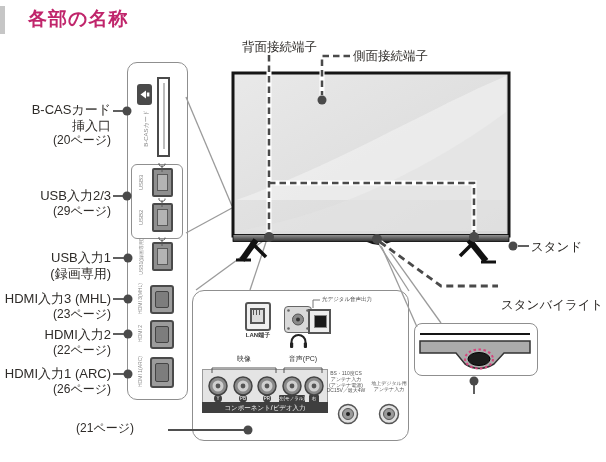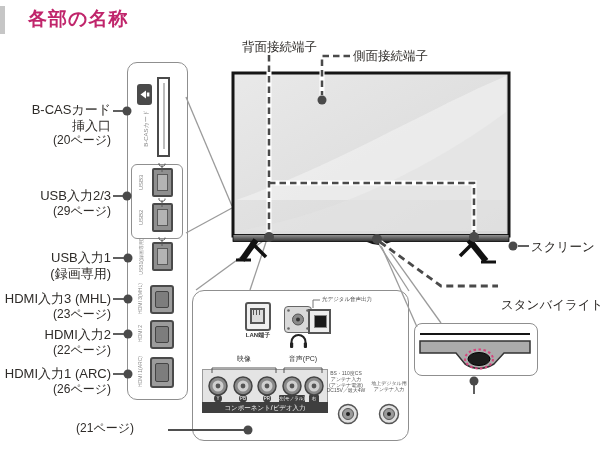--- a/index.html
+++ b/index.html
@@ -285,21 +285,21 @@
     <g>
       <line x1="420" y1="334" x2="530" y2="334" stroke="#151515" stroke-width="2"></line>
       <path d="M420,341 H530 V353 H504 L494,364 Q479,373 465,364 L456,353 H420 Z" fill="#ababab" stroke="#333" stroke-width="1.5"></path>
       <ellipse cx="479" cy="359" rx="14" ry="9.5" fill="none" stroke="#d6457e" stroke-width="2" stroke-dasharray="2.5 2.5"></ellipse>
       <ellipse cx="479" cy="359" rx="11" ry="6.5" fill="#1c1c1c" stroke="#000"></ellipse>
     </g>
   </svg>
 
   <div class="abs lbl z2" style="left:242px;top:39px;">背面接続端子</div>
   <div class="abs lbl z2" style="left:353px;top:48px;">側面接続端子</div>
-  <div class="abs lbl z2" style="left:531px;top:239px;">スクリーン</div>
+  <div class="abs lbl z2" style="left:531px;top:239px;">スタンド</div>
   <div class="abs lbl z2" style="left:501px;top:297px;">スタンバイライト</div>
 
   <div class="llabel z2" style="top:102px;">
     <div>B-CASカード</div>
     <div>挿入口</div>
     <div class="pg">(20ページ)</div>
   </div>
   <div class="llabel z2" style="top:188px;">
     <div>USB入力2/3</div>
     <div class="pg">(29ページ)</div>

